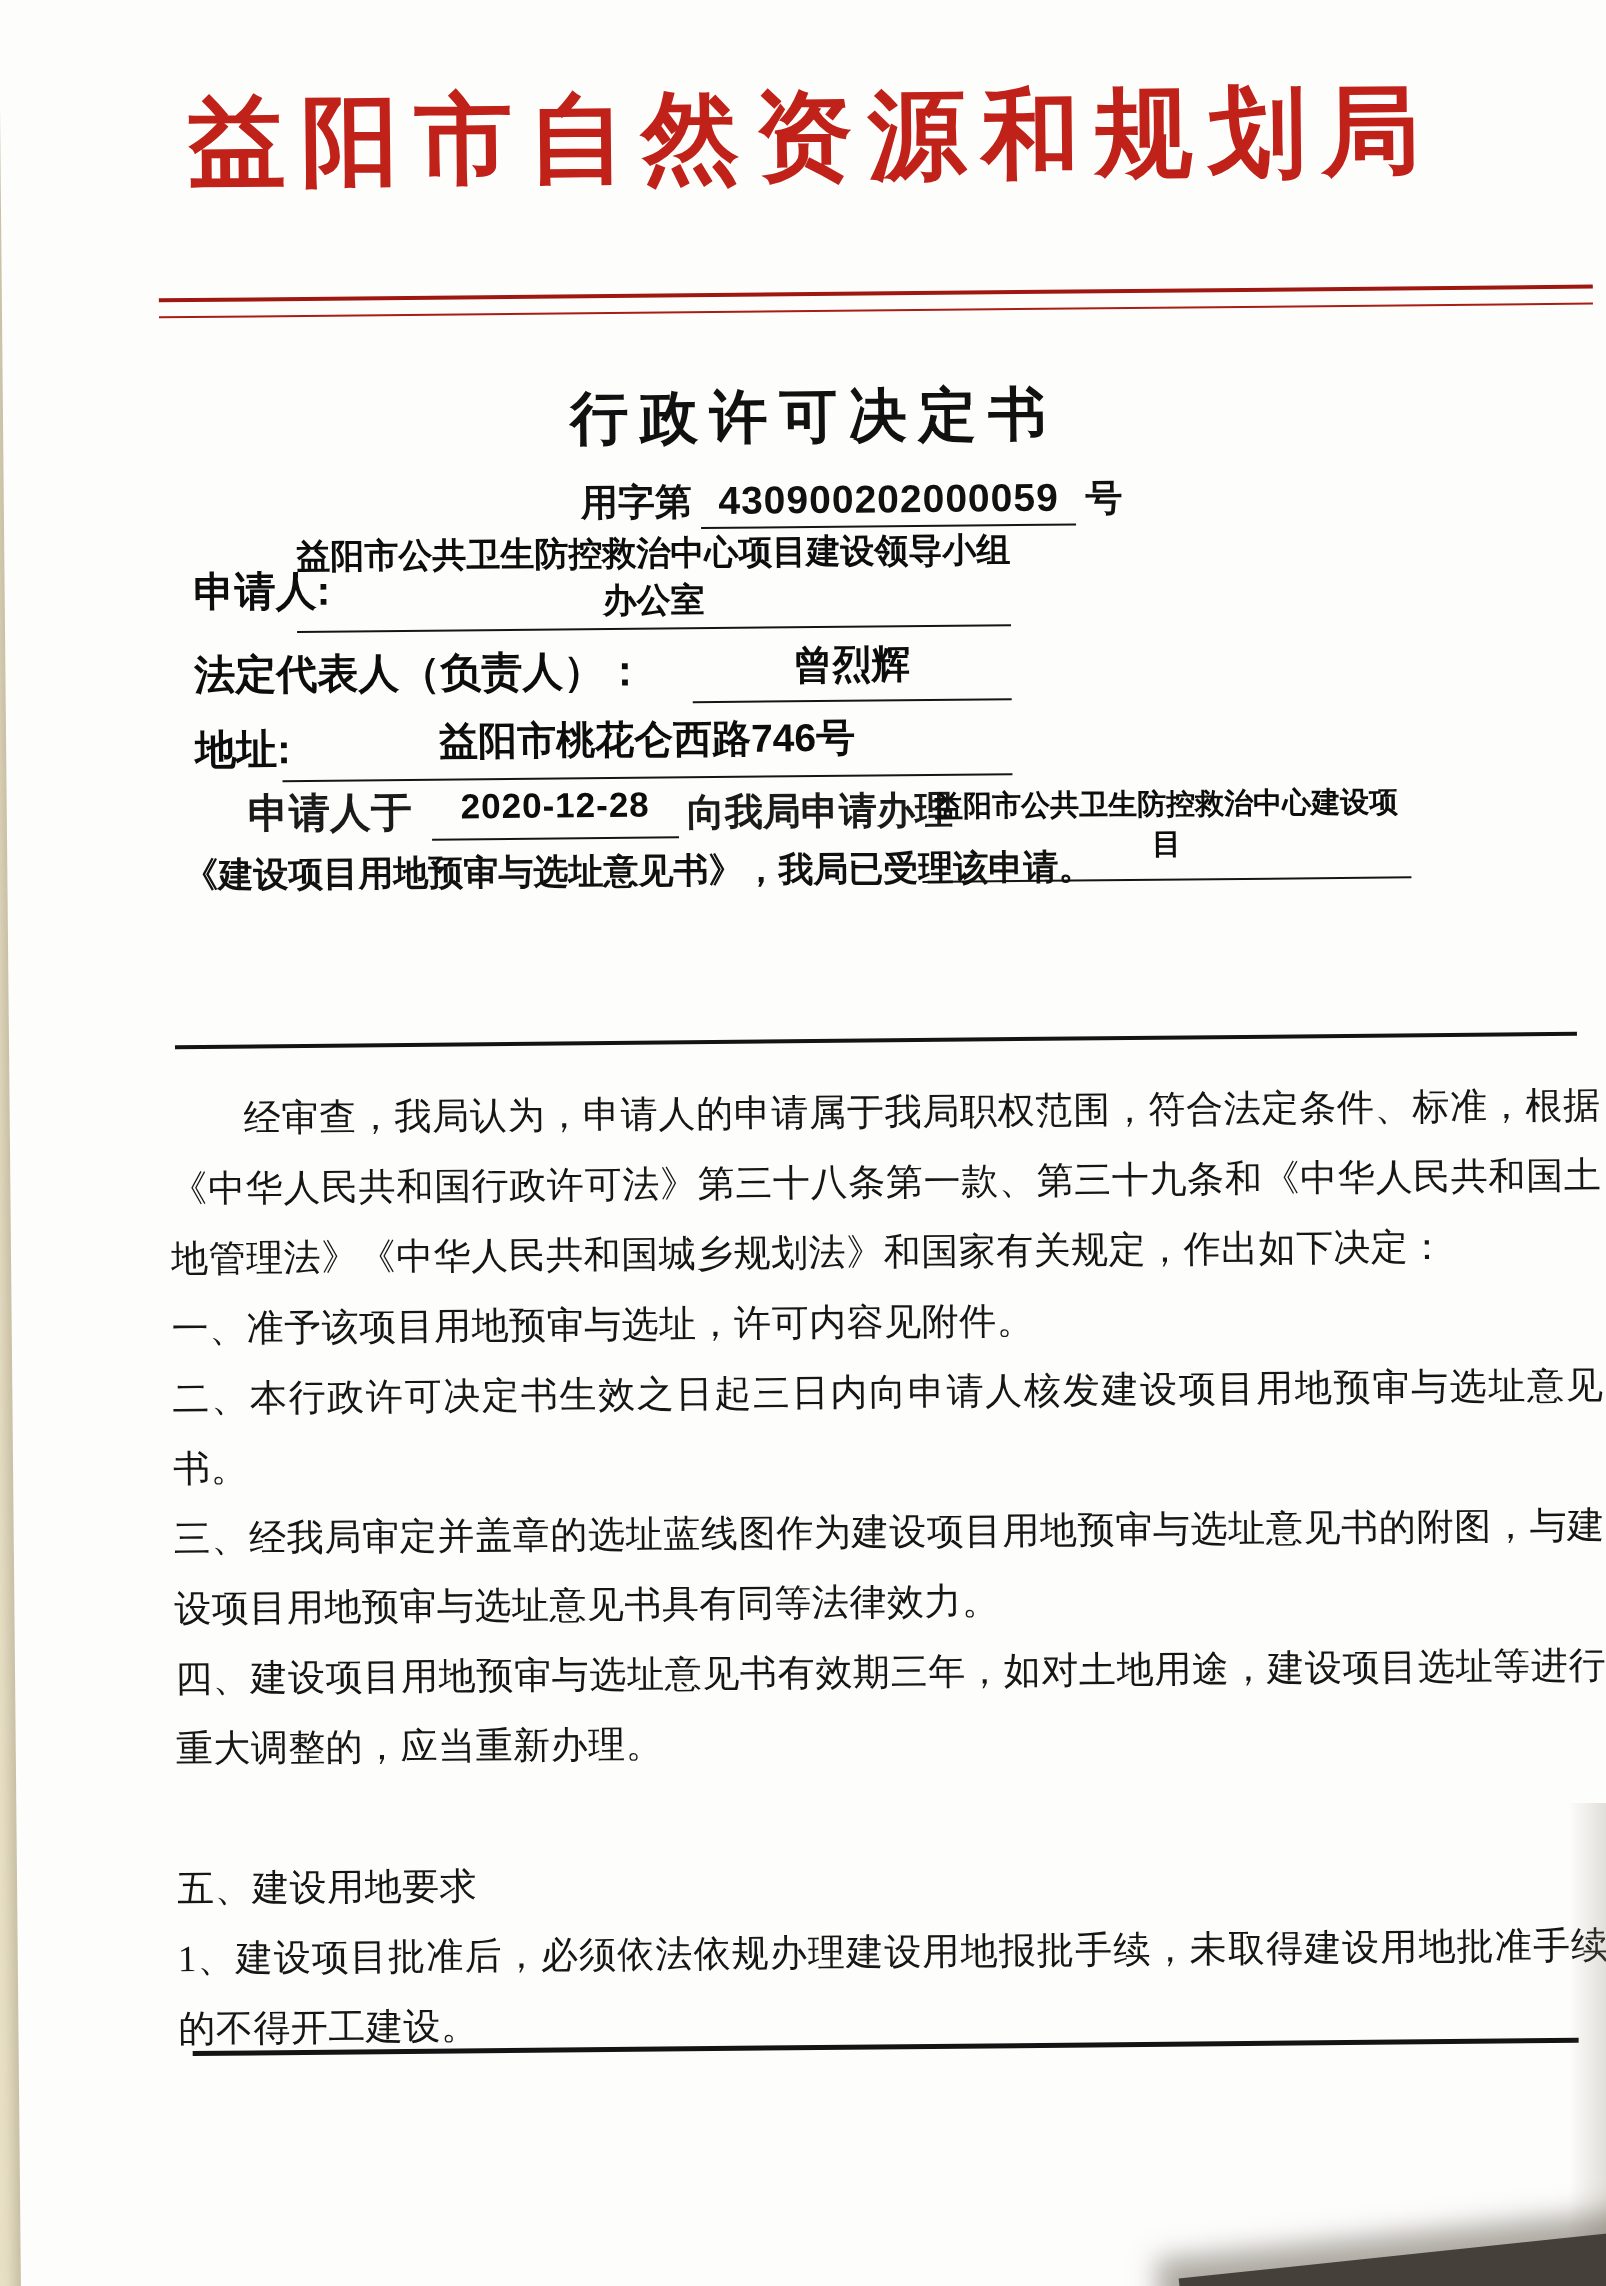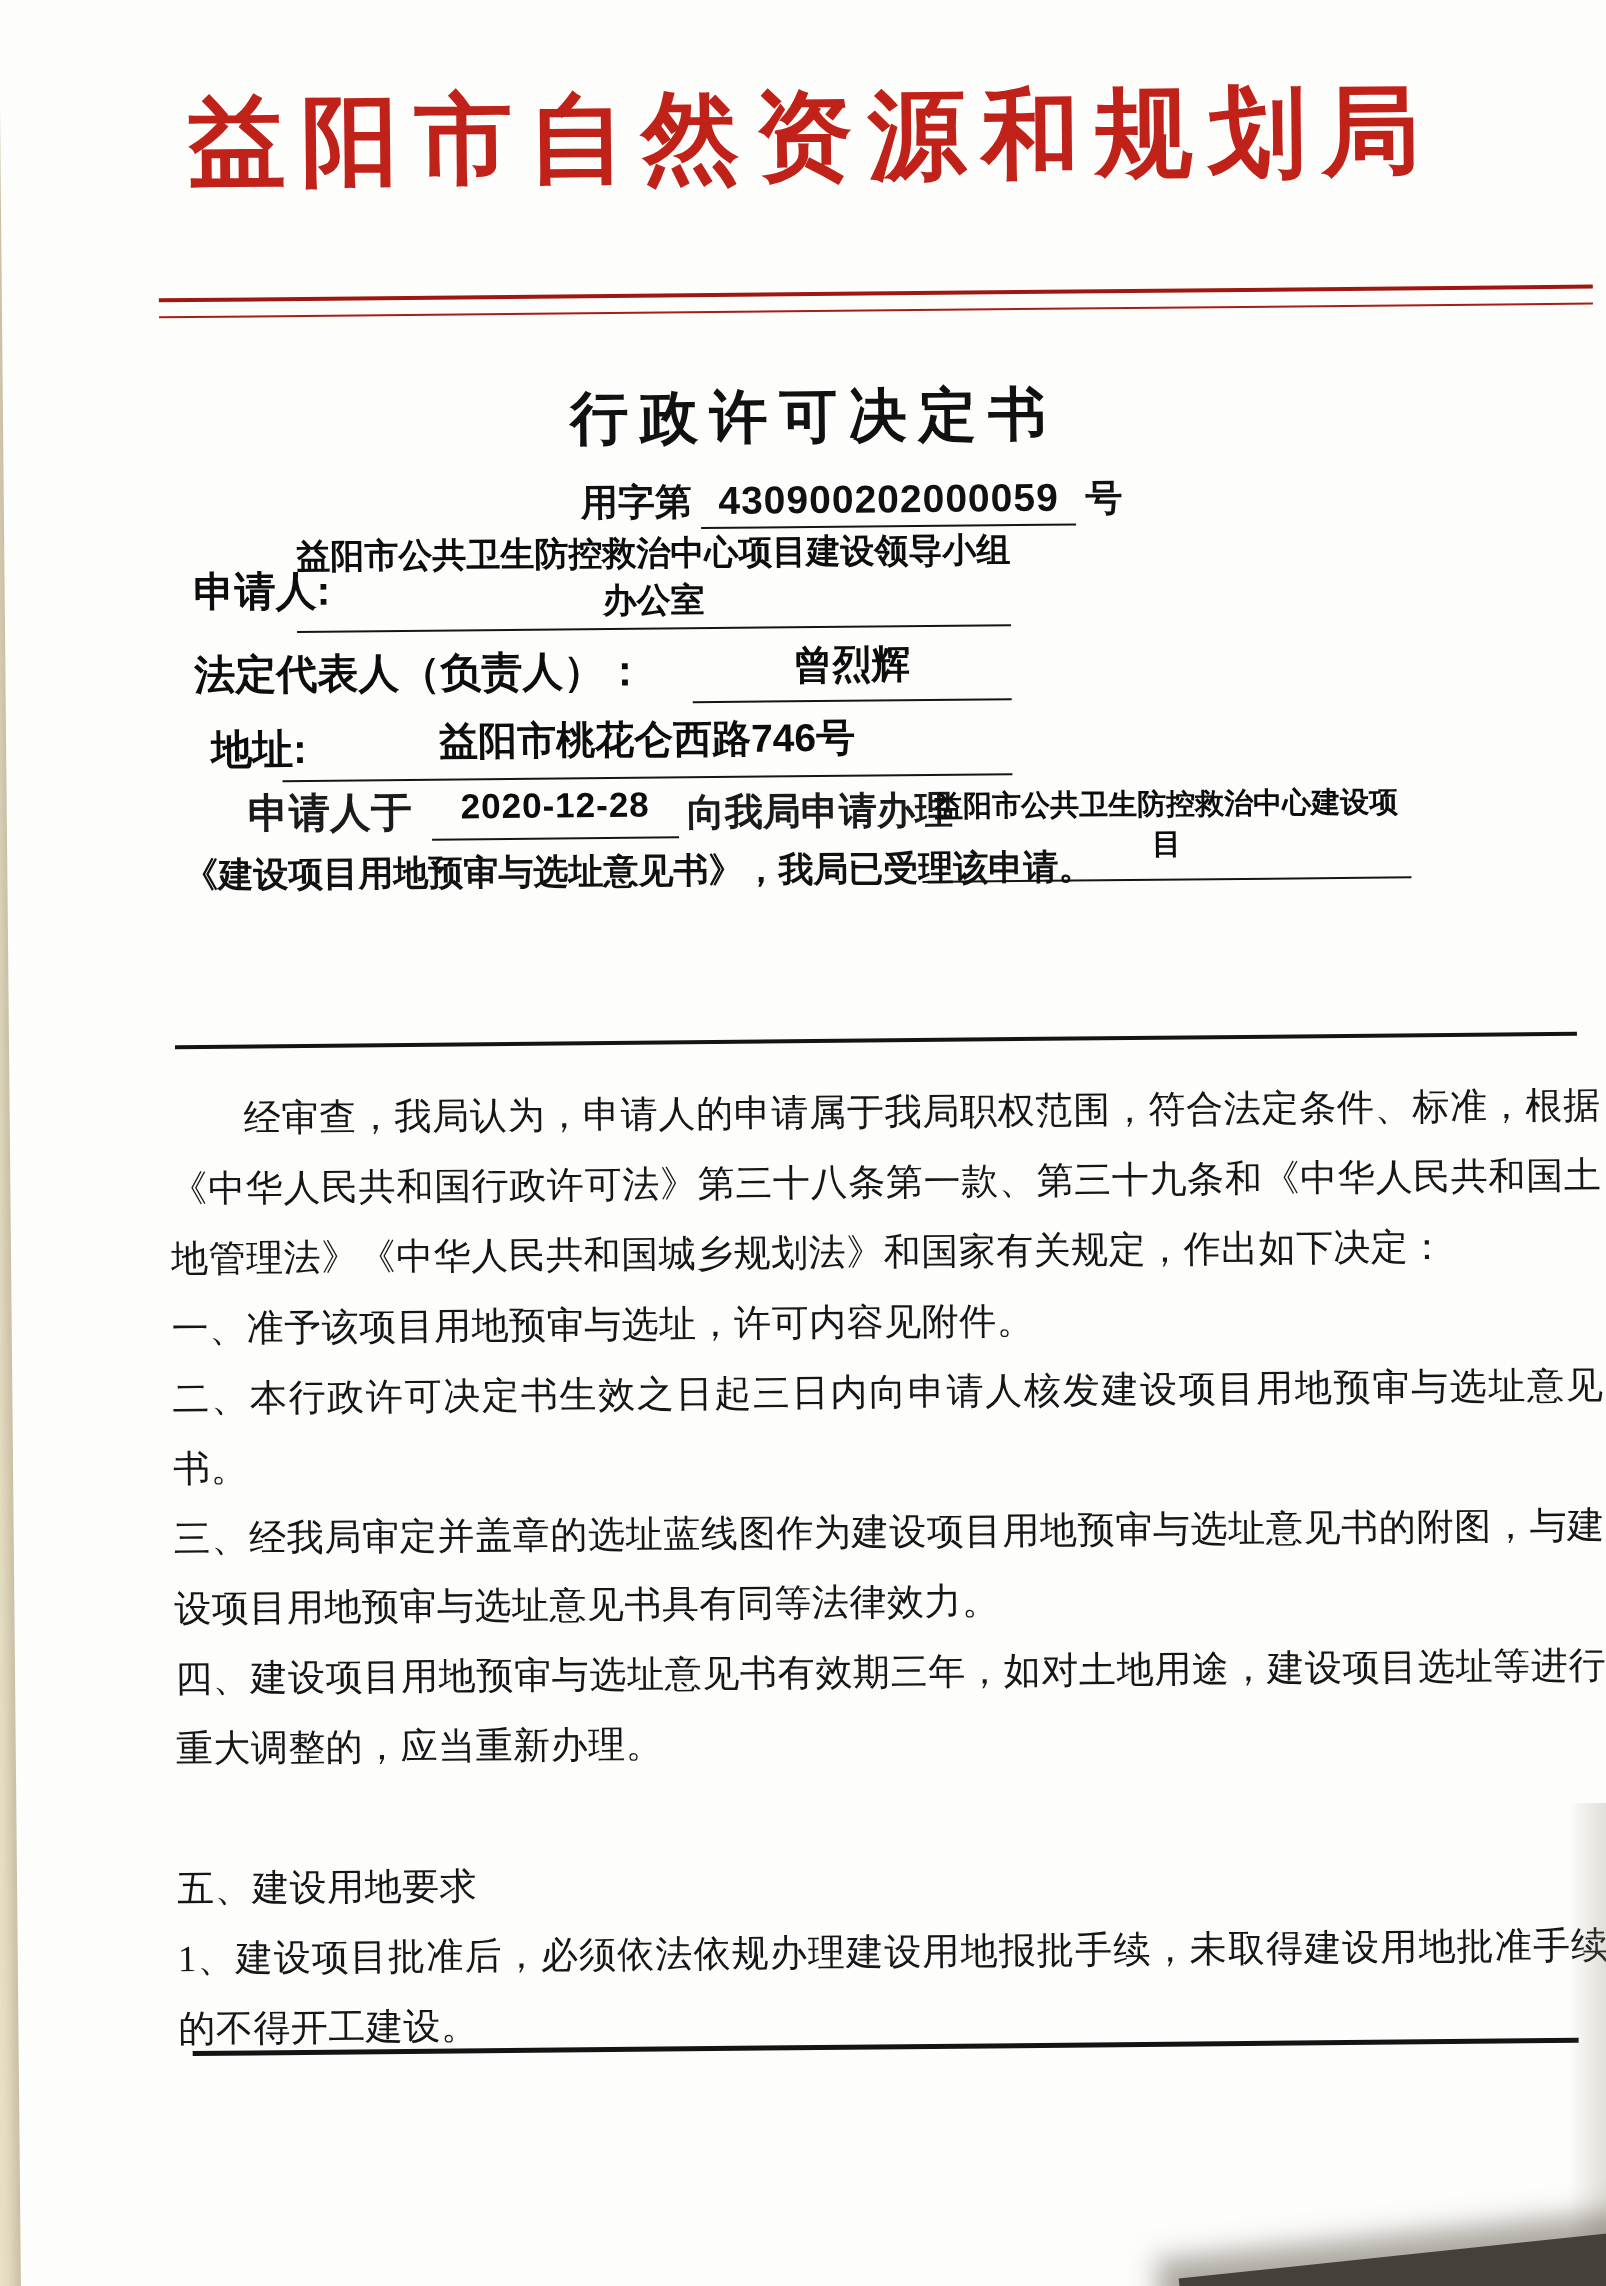--- a/index.html
+++ b/index.html
@@ -56,21 +56,21 @@
   .val {
     position:absolute; text-align:center;
     font-family:"Liberation Sans","DejaVu Sans",sans-serif;
     font-weight:bold; color:#0d0d0d;
     border-bottom:2.9px solid #151515;
   }
   .applicant-label { left:189px; top:572px; font-size:41px; }
   .applicant-value { left:292px; top:541px; width:714px; font-size:34px; line-height:47px; padding-bottom:3.9px; }
   .legal-label { left:189px; top:655px; font-size:41px; }
   .legal-value { left:687px; top:651px; width:319px; font-size:39px; padding-bottom:7.7px; }
-  .addr-label { left:189px; top:730px; font-size:41px;margin-left:16px; }
+  .addr-label { left:189px; top:730px; font-size:41px; }
   .addr-value { left:276px; top:724px; width:730px; font-size:39px; padding-bottom:9.7px; }
   .apply-prefix { position:absolute; left:241px; top:794px; font-size:41px; font-weight:bold; font-family:"Liberation Sans","DejaVu Sans",sans-serif; }
   .apply-date { left:425px; top:796px; width:247px; font-size:35px; padding-bottom:11.6px; letter-spacing:1px; }
   .apply-middle { position:absolute; left:680px; top:799px; font-size:38px; font-weight:bold; font-family:"Liberation Sans","DejaVu Sans",sans-serif; white-space:nowrap; }
   .apply-project { left:915px; top:801px; width:489px; font-size:29px; padding-bottom:13.5px; }
   .receipt-line {
     position:absolute; left:176px; top:859px; width:1062px;
     font-size:35px; font-weight:bold; white-space:nowrap;
     font-family:"Liberation Sans","DejaVu Sans",sans-serif; color:#111;
   }

